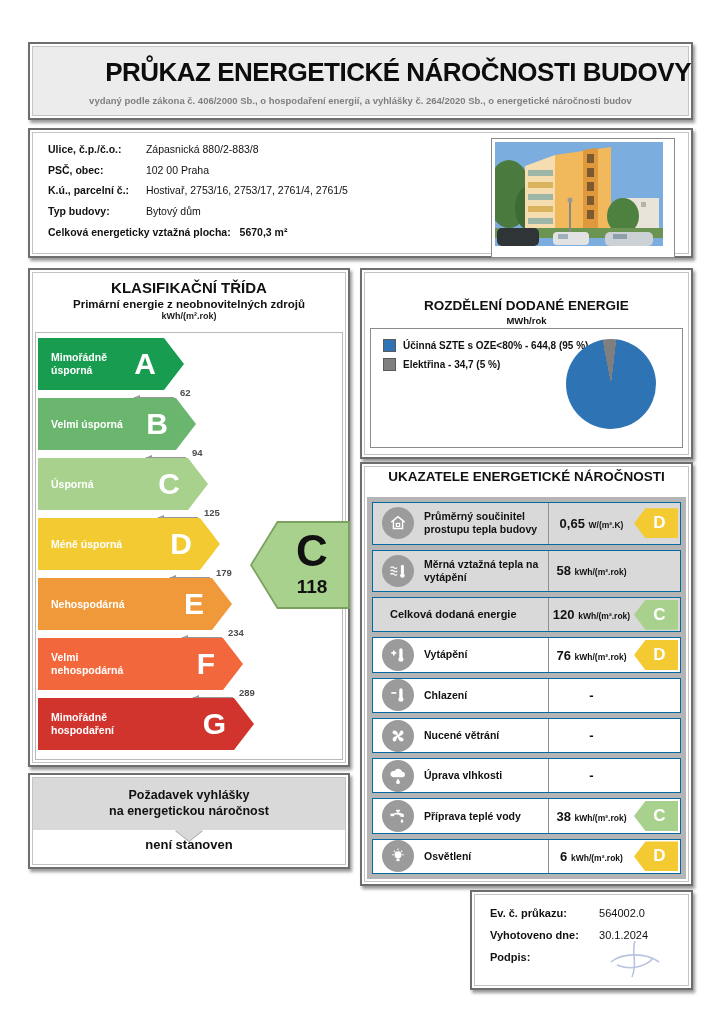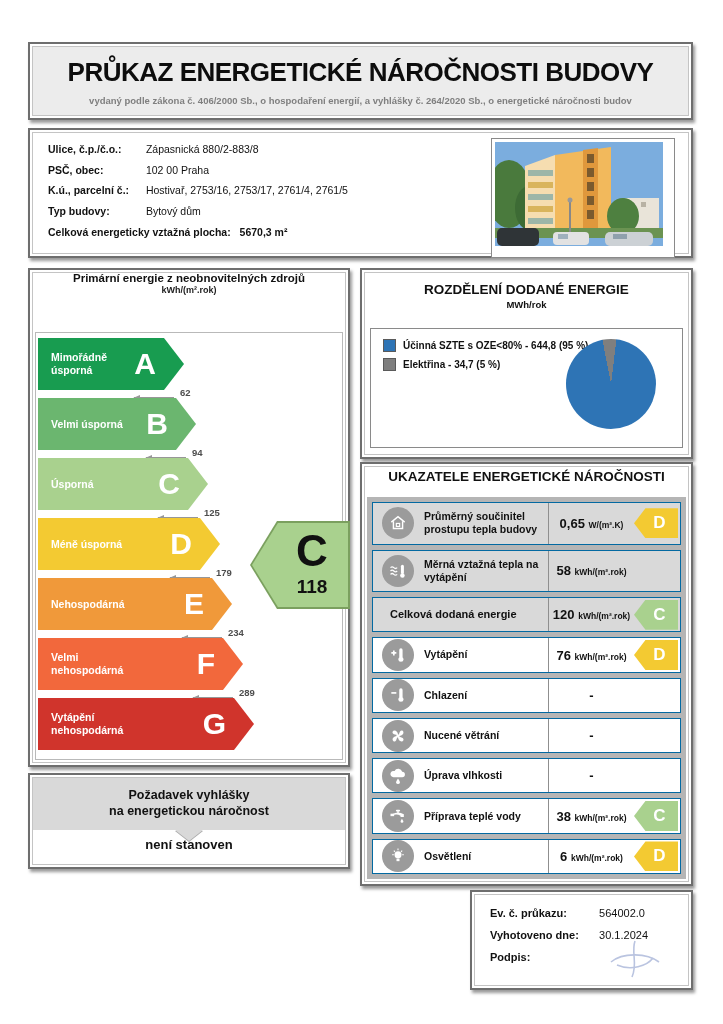--- a/index.html
+++ b/index.html
@@ -3,21 +3,21 @@
 <meta charset="utf-8">
 <style>
   html,body{margin:0;padding:0;background:#fff;}
   #app{position:relative;width:723px;height:1024px;background:#fff;
        font-family:"Liberation Sans",sans-serif;color:#111;overflow:hidden;}
   .box{position:absolute;background:#fff;border:2px solid #6e6e6e;
        box-shadow:inset 0 0 0 2px #fff,inset 0 0 0 3px #c4c4c4,2px 3px 3px rgba(0,0,0,.4);}
 
   
   .header-box{left:28px;top:42px;width:661px;height:74px;background:#ececec;text-align:center;}
-  .main-title{font-size:26px;font-weight:bold;letter-spacing:-.5px;margin-top:13px;color:#0d0d0d;}
+  .main-title{font-size:26px;font-weight:bold;letter-spacing:-.5px;margin-top:13px;color:#0d0d0d;text-align:right;}
   .main-sub{font-size:9.5px;font-weight:bold;color:#7f7f7f;margin-top:7px;}
 
   
   .info-box{left:28px;top:128px;width:661px;height:126px;}
   .info-rows{position:absolute;left:18px;top:13px;}
   .info-row{margin-bottom:8.5px;font-size:10.5px;}
   .info-label{display:inline-block;width:95px;font-weight:bold;}
   .area-line{font-size:10.5px;font-weight:bold;margin-top:9px;}
   .area-line .v{margin-left:6px;}
   .photo-frame{position:absolute;right:16px;top:8px;width:176px;height:112px;border:1px solid #8a8a8a;background:#fff;padding:3px;}
@@ -60,21 +60,21 @@
   .req-box{left:28px;top:773px;width:318px;height:92px;}
   .req-top{position:absolute;left:3px;right:3px;top:3px;height:52px;background:#d9d9d9;text-align:center;
     font-size:12.5px;font-weight:bold;padding-top:9px;box-sizing:border-box;line-height:1.3;}
   .req-chevron{position:absolute;left:50%;top:55px;transform:translateX(-50%);width:0;height:0;
     border-left:14px solid transparent;border-right:14px solid transparent;border-top:11px solid #d9d9d9;
     filter:drop-shadow(0 1px 0 #a8a8a8);}
   .req-value{position:absolute;left:0;right:0;top:62px;text-align:center;font-size:13px;font-weight:bold;}
 
   
   .dist-panel{left:360px;top:268px;width:329px;height:187px;}
-  .dist-title{font-size:13.5px;font-weight:bold;text-align:center;margin-top:12px;}
+  .dist-title{font-size:13.5px;font-weight:bold;text-align:center;margin-top:28px;}
   .dist-unit{font-size:9.5px;font-weight:bold;text-align:center;margin-top:2px;}
   .dist-inner{position:absolute;left:8px;right:8px;top:58px;bottom:9px;border:1px solid #8a8a8a;}
   .legend{position:absolute;left:12px;top:10px;}
   .legend-row{display:flex;align-items:center;margin-bottom:6px;}
   .legend-swatch{width:11px;height:11px;margin-right:7px;border:1px solid #5a5a5a;}
   .legend-text{font-size:10px;font-weight:bold;}
   .pie{position:absolute;right:26px;top:10px;width:90px;height:90px;border-radius:50%;
     background:conic-gradient(from 349deg,#7f7f7f 0 18deg,#2e74b5 18deg 360deg);}
 
   
@@ -171,20 +171,21 @@
         <rect x="2" y="86" width="42" height="18" rx="5" fill="#2f3437"></rect>
         <rect x="58" y="90" width="36" height="13" rx="4" fill="#e2e2e2"></rect>
         <rect x="63" y="92" width="10" height="5" fill="#9fb0bd"></rect>
         <rect x="110" y="90" width="48" height="14" rx="5" fill="#ccd1d5"></rect>
         <rect x="118" y="92" width="14" height="5" fill="#8fa0ad"></rect>
       </svg>
     </div>
   </div>
 
   <div class="box class-panel">
+    <div class="panel-title">KLASIFIKAČNÍ TŘÍDA</div>
     <div class="panel-sub">Primární energie z neobnovitelných zdrojů</div>
     <div class="panel-unit">kWh/(m².rok)</div>
     <div class="arrows-box">
       <div class="cls-row">
         <div class="cls-arrow cls-a">
           <span class="cls-label">Mimořádně úsporná</span>
           <span class="cls-letter">A</span>
         </div>
         <div class="marker m-a">
           <span class="m-line"></span>
@@ -236,21 +237,21 @@
           <span class="cls-label">Velmi nehospodárná</span>
           <span class="cls-letter">F</span>
         </div>
         <div class="marker m-f">
           <span class="m-line"></span>
           <span>289</span>
         </div>
       </div>
       <div class="cls-row">
         <div class="cls-arrow cls-g">
-          <span class="cls-label">Vytápění nehospodárná</span>
+          <span class="cls-label">Mimořádně hospodaření</span>
           <span class="cls-letter">G</span>
         </div>
       </div>
       <div class="c-indicator">
         <div class="c-indicator-inner">
           <div class="c-ind-letter">C</div>
           <div class="c-ind-value">118</div>
         </div>
       </div>
     </div>

